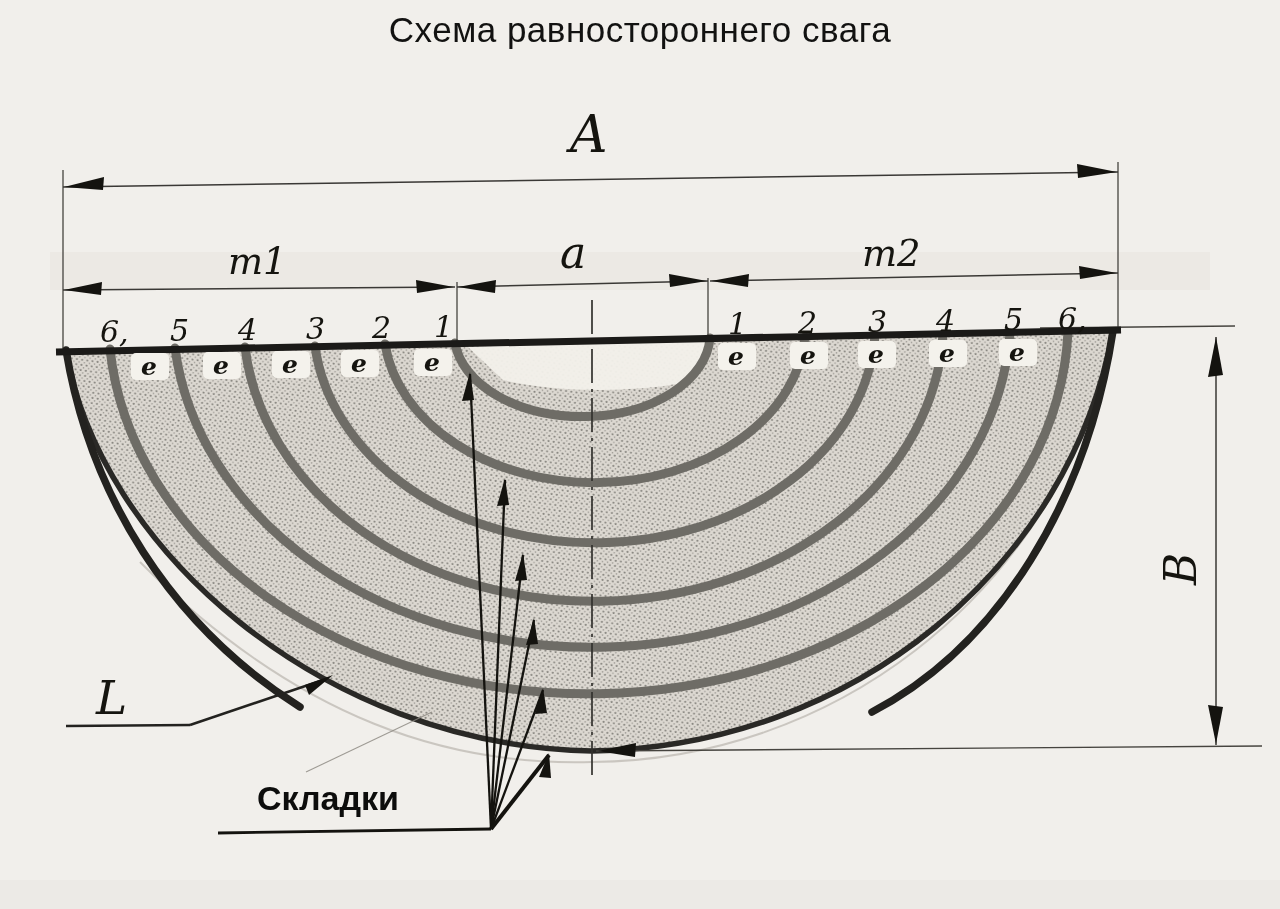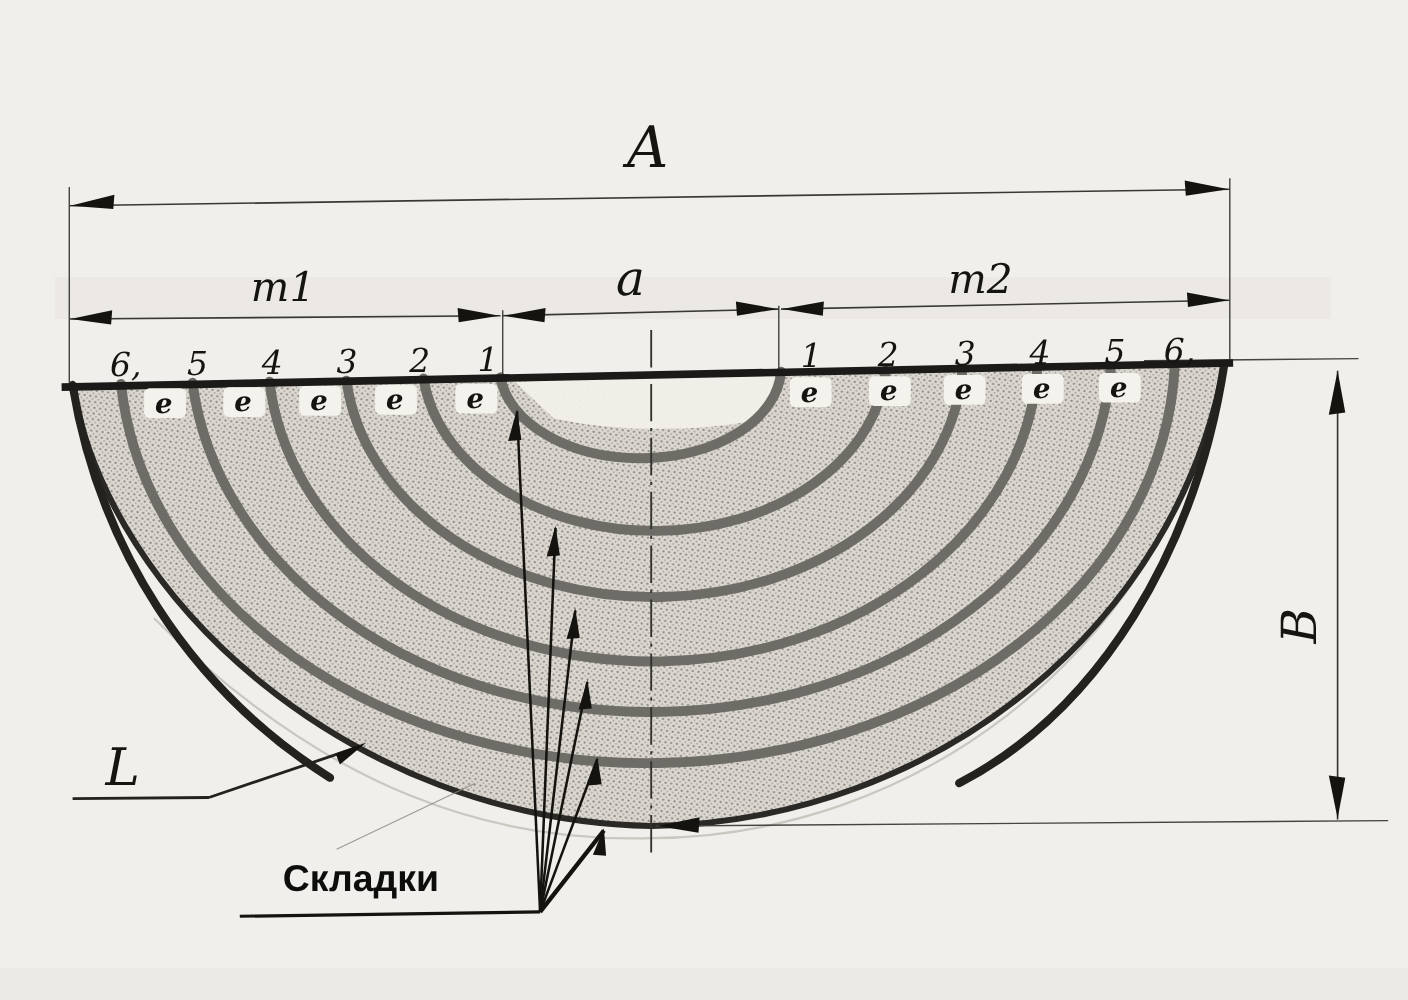--- a/index.html
+++ b/index.html
@@ -16,20 +16,21 @@
   svg{position:absolute;left:0;top:0;}
   .hand{font-family:"DejaVu Serif","Liberation Serif",serif;font-style:italic;fill:#15140f;}
   .num{font-size:30px;}
   .emark{font-size:25px;font-weight:bold;}
   .pleats-label{font-family:"Liberation Sans",sans-serif;font-weight:bold;font-size:34px;fill:#0d0d0c;}
 </style>
 </head>
 <body>
 
 <div class="page">
+  <div class="page-title">Схема равностороннего свага</div>
 
   <svg width="1280" height="909" viewBox="0 0 1280 909">
     <defs>
       <pattern id="stip" width="5.2" height="5.2" patternUnits="userSpaceOnUse" patternTransform="rotate(8)">
         <rect width="5.2" height="5.2" fill="#dcd8d1"></rect>
         <circle cx="1.4" cy="1.6" r="1.05" fill="#87857f"></circle>
         <circle cx="3.9" cy="4.2" r="0.8" fill="#9b9892"></circle>
       </pattern>
     </defs>
 

